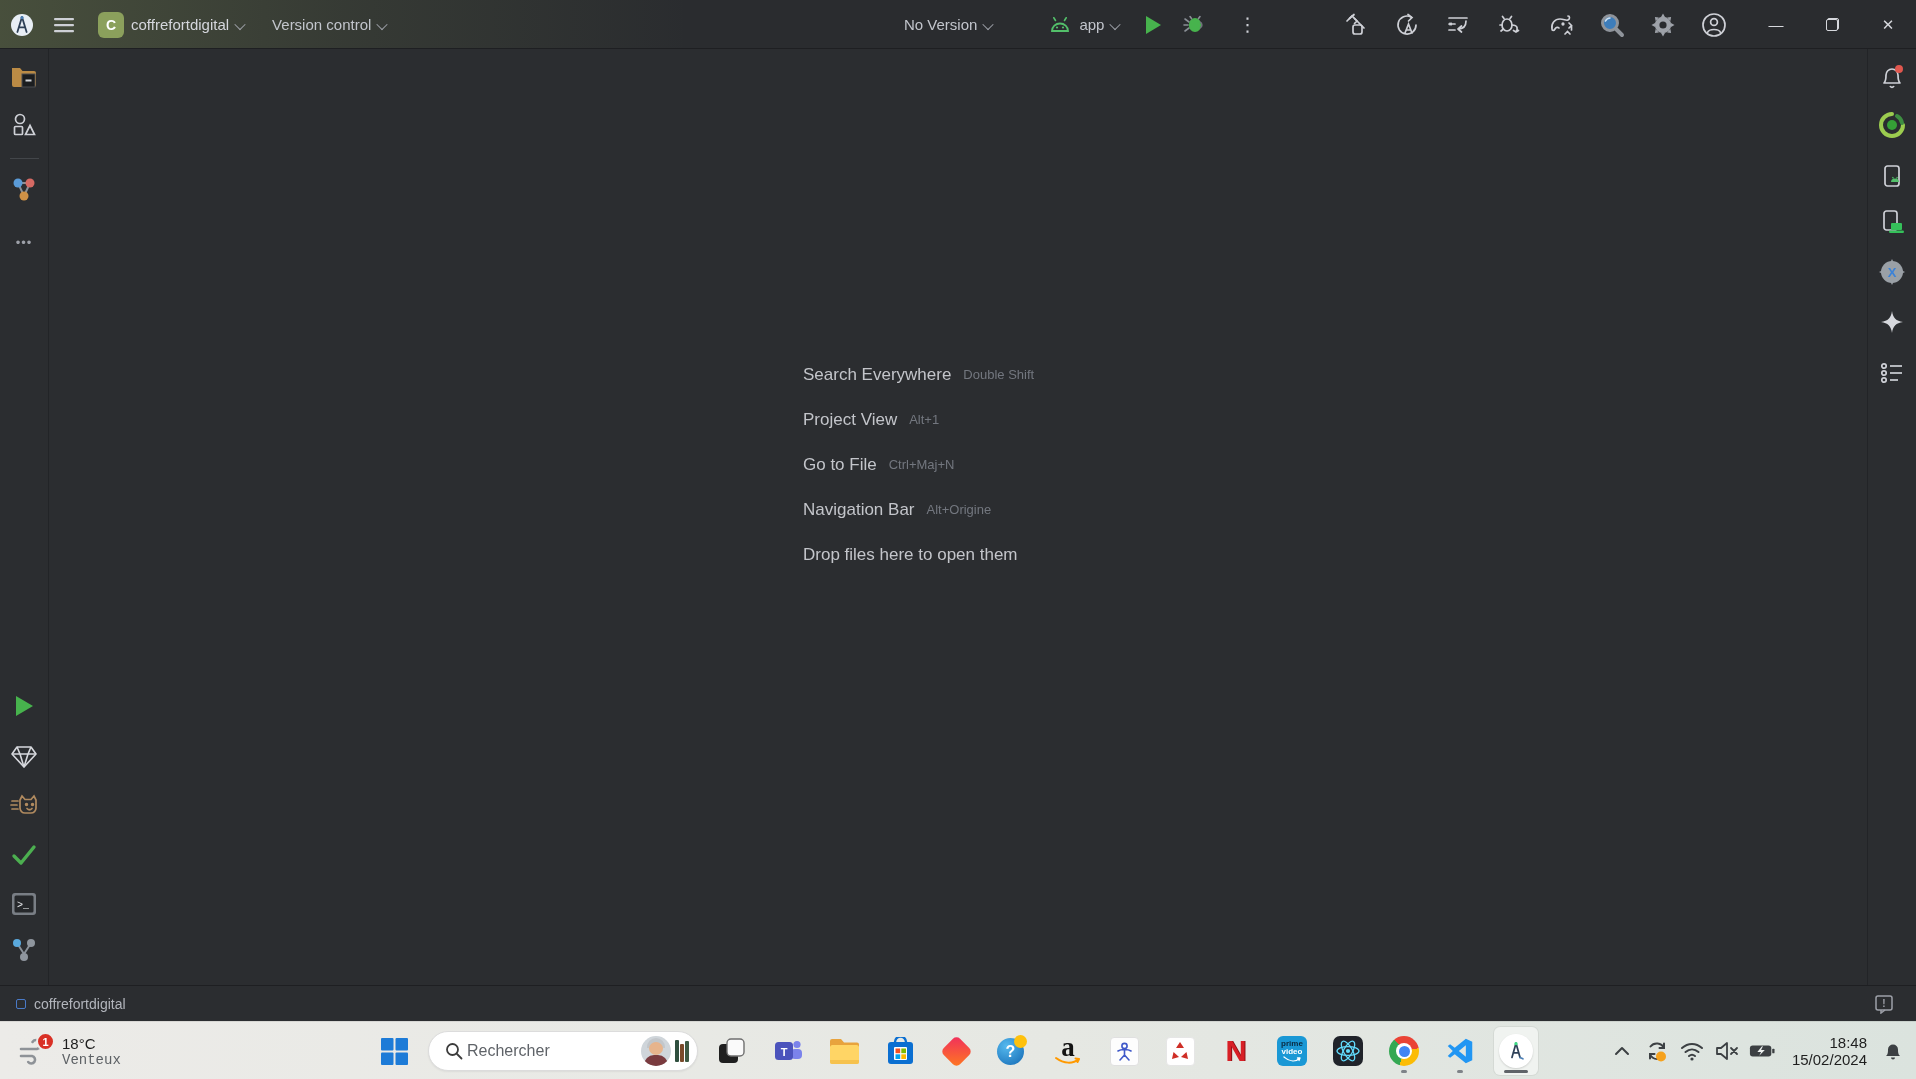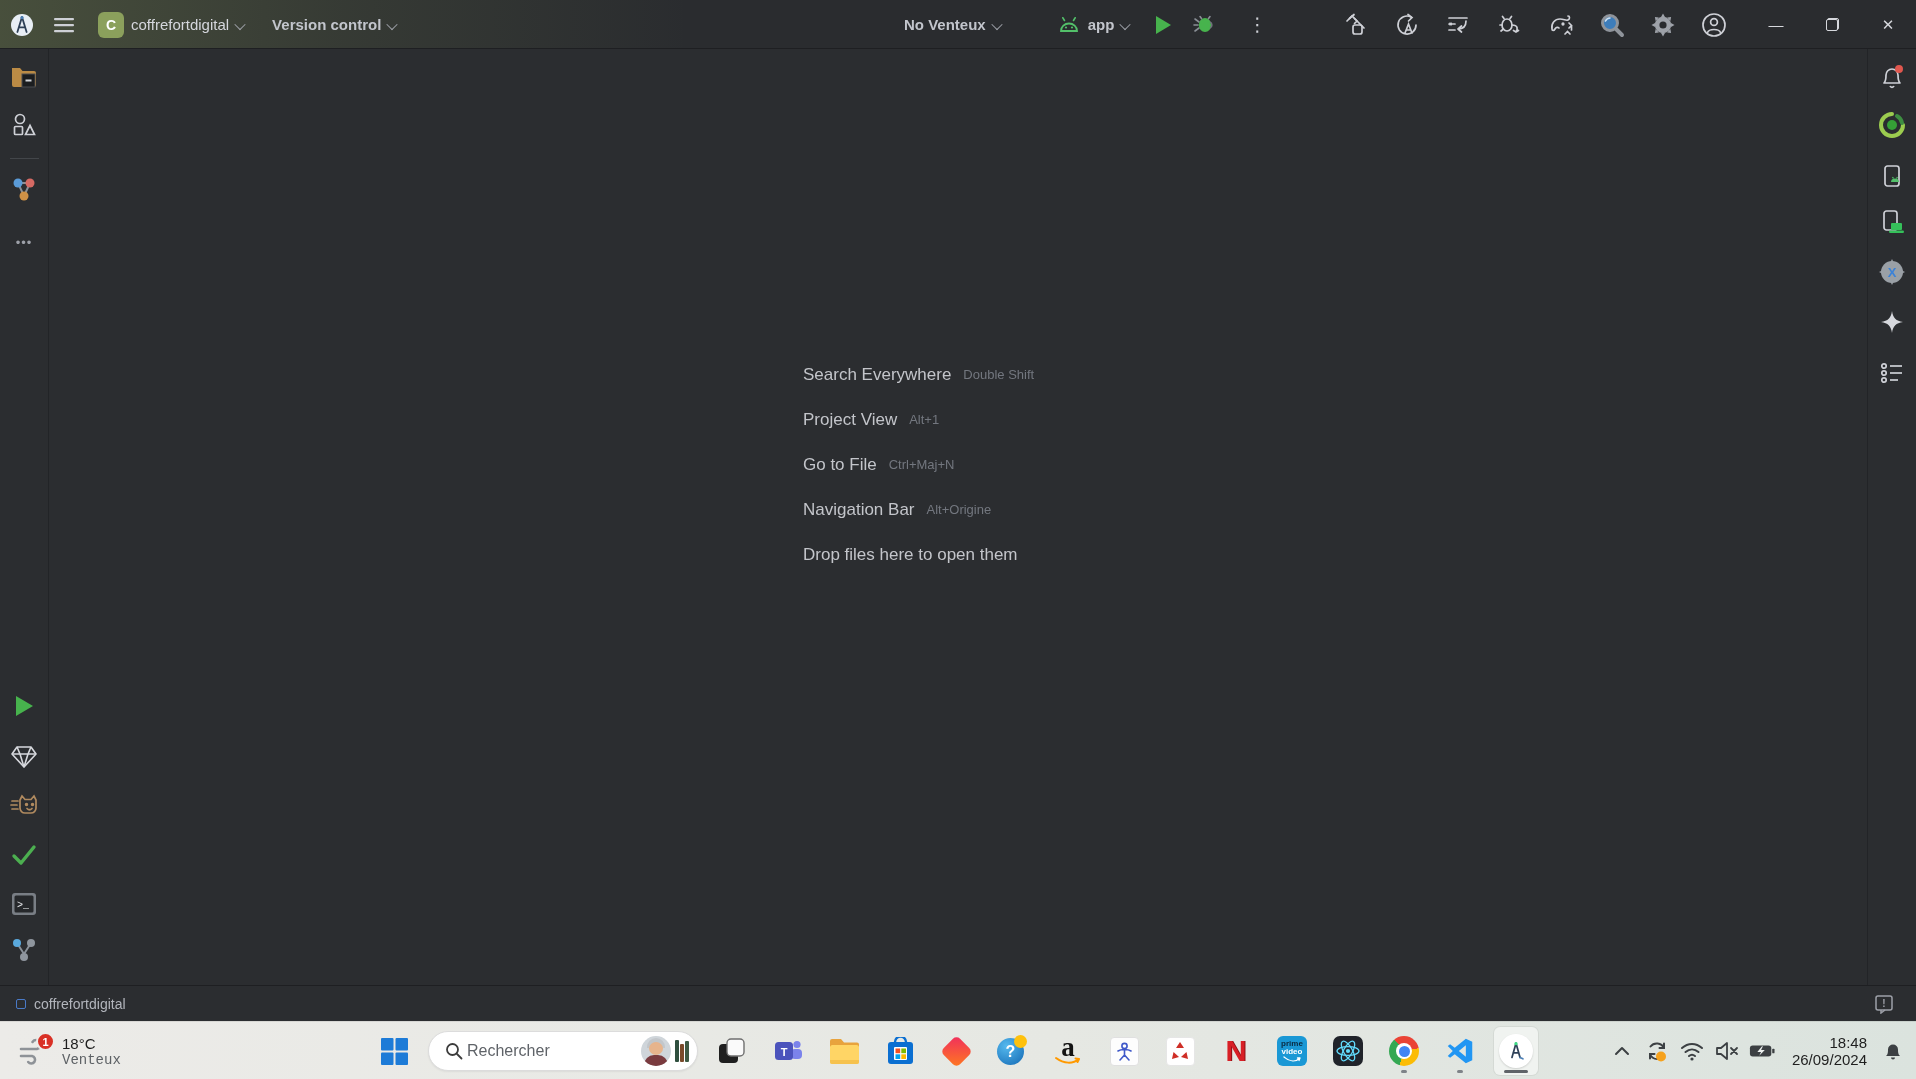--- a/index.html
+++ b/index.html
@@ -11,21 +11,21 @@
   .ide { position:absolute; left:0; top:0; width:1916px; height:1021px; background:#2b2d30; }
 
   .titlebar { position:absolute; left:0; top:0; width:100%; height:49px; background:#2a2c2f;
               border-bottom:1px solid #1e1f22; }
   .titlebar::before { content:""; position:absolute; inset:0;
               background:linear-gradient(90deg, rgba(140,160,90,0.30), rgba(140,160,90,0.12) 18%, rgba(140,160,90,0) 36%);
               pointer-events:none; }
   .tb-left { position:absolute; left:8px; top:0; height:49px; display:flex; align-items:center; gap:14px; }
   .tb-btn { display:flex; align-items:center; gap:7px; height:34px; padding:0 6px; border-radius:6px; cursor:default; }
   .tb-text { font-size:15px; color:#d5d7dd; }
-  .tb-text.dim { color:#c2c5cc;font-weight:bold; }
+  .tb-text.dim { color:#c2c5cc; }
   .proj-badge { width:26px; height:26px; border-radius:6px; background:#8ba05c; color:#fff;
                 font-size:14px; font-weight:bold; display:flex; align-items:center; justify-content:center; }
   .chev { width:10px; height:6px; position:relative; }
   .chev::before { content:""; position:absolute; left:0; top:0; width:7px; height:7px;
                   border-right:1.6px solid #9da0a8; border-bottom:1.6px solid #9da0a8;
                   transform:rotate(45deg) translate(-1px,-1px); }
   .tb-run { position:absolute; left:898px; top:0; height:49px; display:flex; align-items:center; }
   .tb-icons { position:absolute; left:1342px; top:0; width:386px; height:49px; display:flex;
               align-items:center; justify-content:space-between; }
   .ticon { width:28px; height:28px; display:flex; align-items:center; justify-content:center; border-radius:5px; }
@@ -125,21 +125,21 @@
           <span class="chev"></span>
         </div>
         <div class="tb-btn">
           <span class="tb-text dim">Version control</span>
           <span class="chev"></span>
         </div>
       </div>
 
       <div class="tb-run">
         <div class="tb-btn">
-          <span class="tb-text dim">No Venteux</span>
+          <span class="tb-text dim">No Version</span>
           <span class="chev"></span>
         </div>
         <div class="tb-btn" style="margin-left:42px;">
           <span>
             <svg width="24" height="18" viewBox="0 0 24 18">
               <path d="M4 15 a8 7.5 0 0 1 16 0 z" fill="none" stroke="#53c06a" stroke-width="1.8"></path>
               <path d="M7.5 4.5 L5.8 1.8 M16.5 4.5 L18.2 1.8" stroke="#53c06a" stroke-width="1.6" stroke-linecap="round"></path>
               <circle cx="9" cy="11.5" r="1.1" fill="#53c06a"></circle>
                 <circle cx="15" cy="11.5" r="1.1" fill="#53c06a"></circle>
             </svg>
@@ -585,21 +585,21 @@
       </span>
       <span class="tray-ic">
         <svg width="28" height="16" viewBox="0 0 28 16">
           <rect x="1" y="2" width="23" height="12" rx="3" fill="#3c4043"></rect>
           <rect x="25" y="5.5" width="2.5" height="5" rx="1" fill="#3c4043"></rect>
           <path d="M14 3 L9 9 H13 L11 13 L17 7 H13 L15 3 Z" fill="#eef1f0"></path>
         </svg>
       </span>
       <span class="clock">
         <div class="tm">18:48</div>
-        <div class="dt">26/09/2024</div>
+        <div class="dt">15/02/2024</div>
       </span>
       <span class="tray-ic">
         <svg width="20" height="20" viewBox="0 0 20 20">
           <path d="M3 15 C5 13.5 5 10.5 5 8.5 a5 5 0 0 1 10 0 C15 10.5 15 13.5 17 15 Z" fill="#3c4043"></path>
           <path d="M8 16.5 a2 2 0 0 0 4 0" fill="#3c4043"></path>
         </svg>
       </span>
     </div>
   </div>
 </div>

